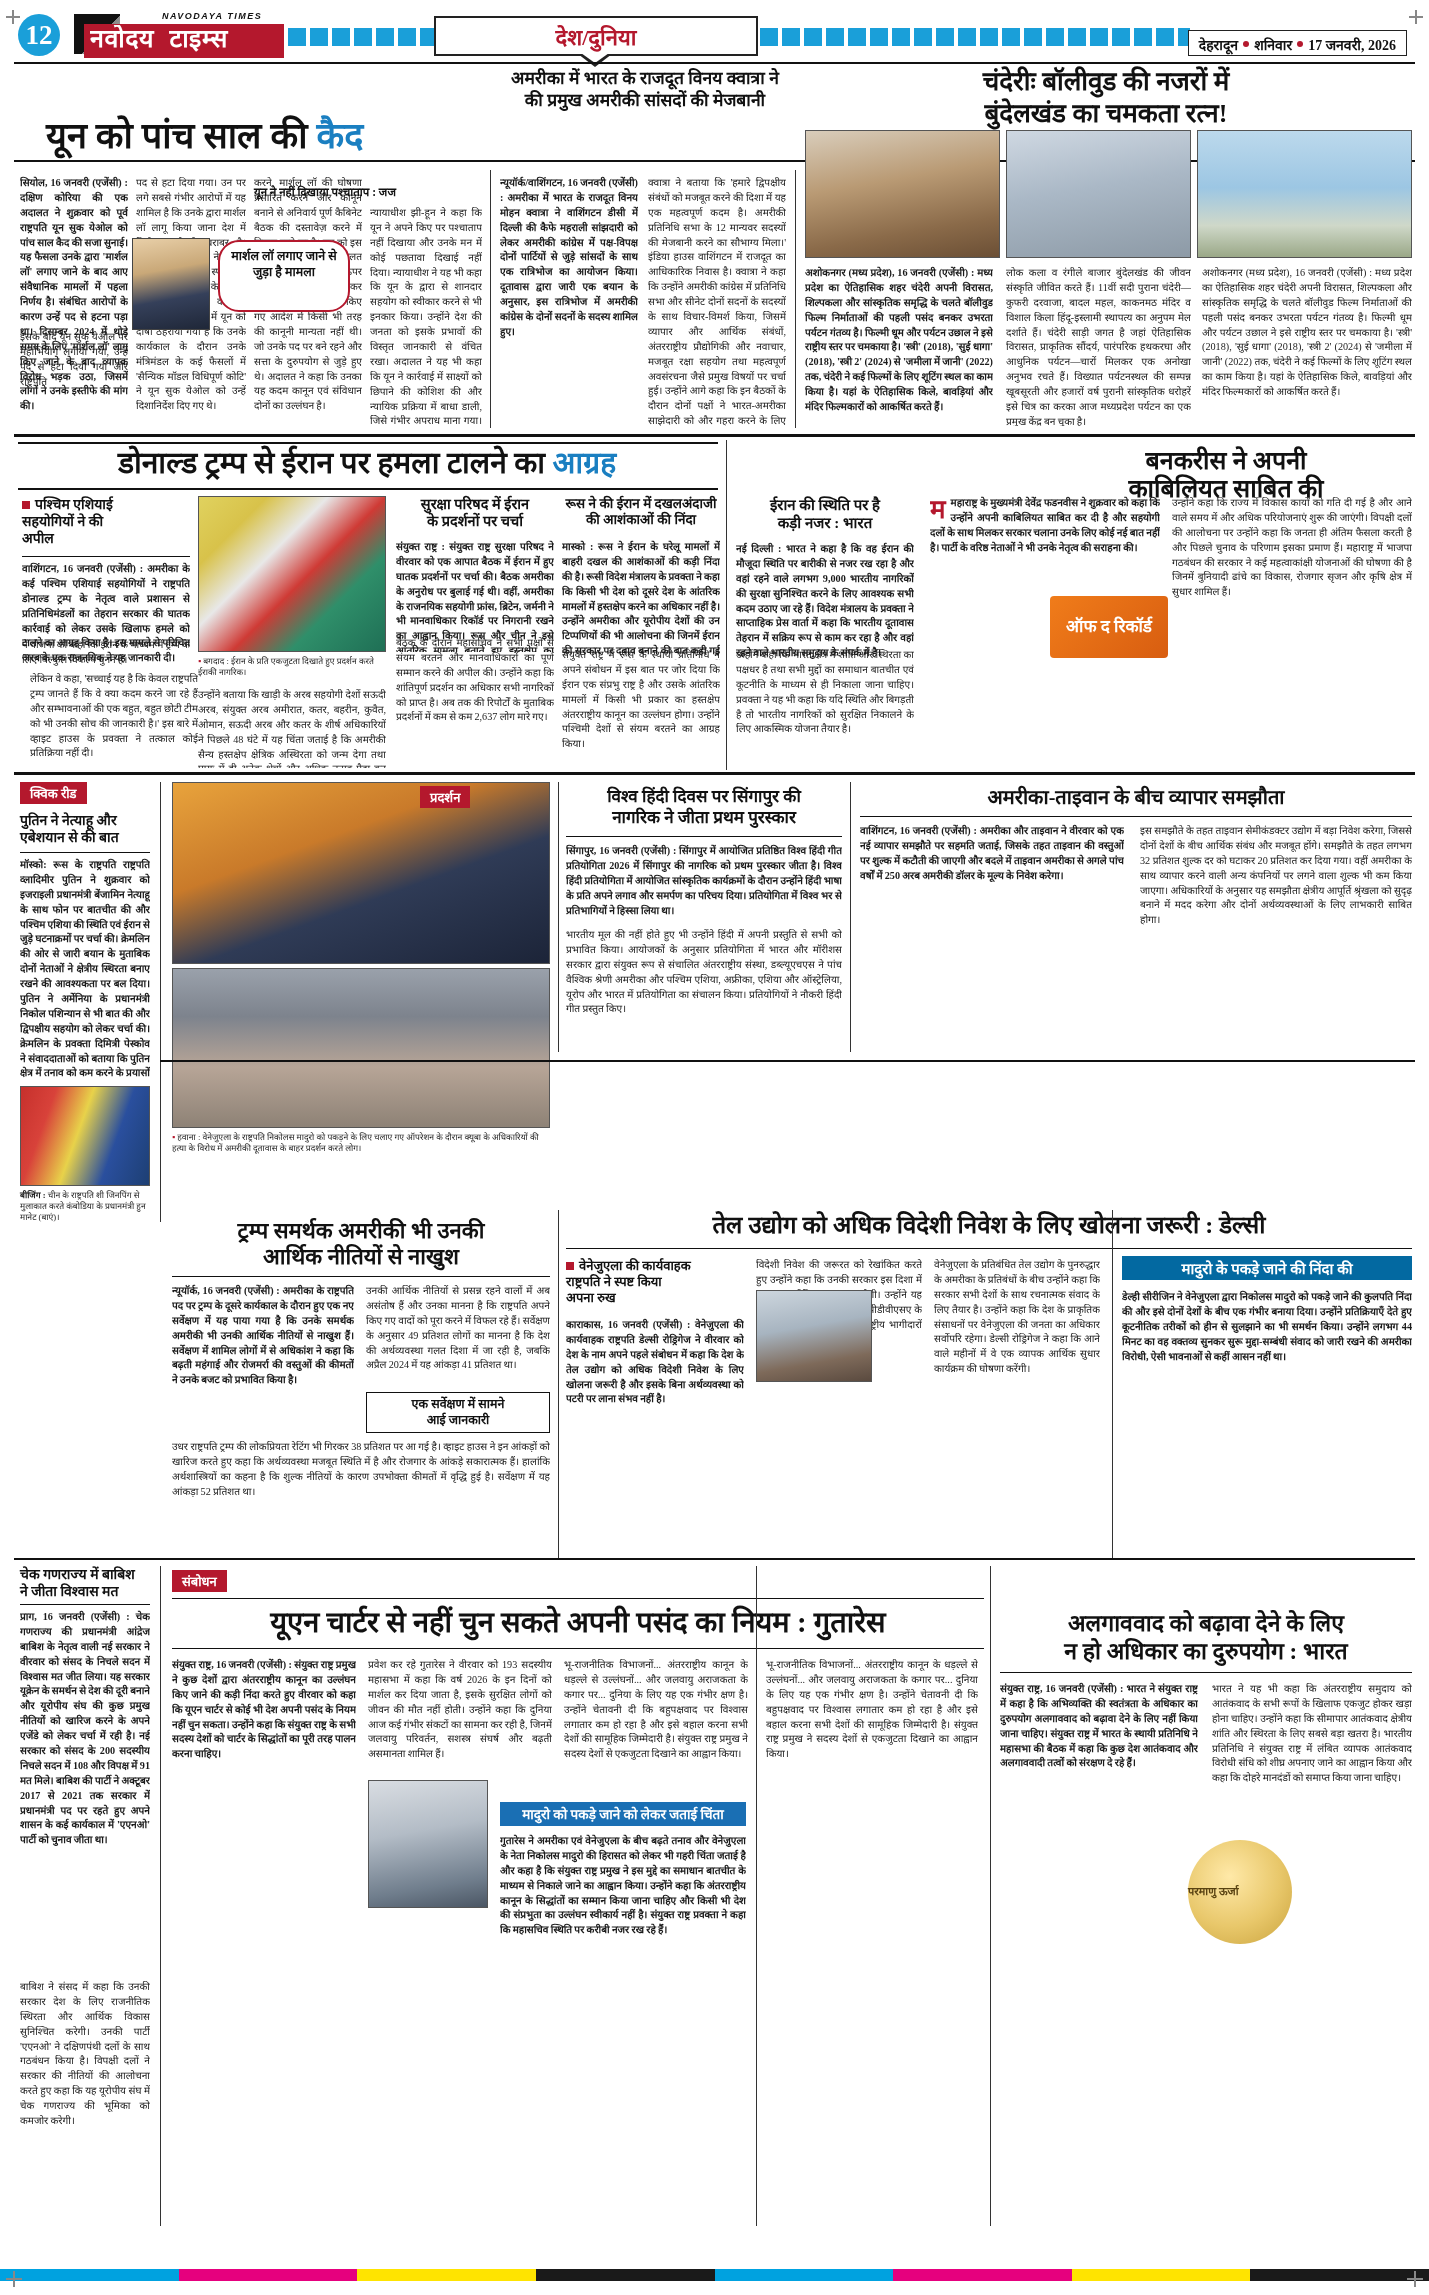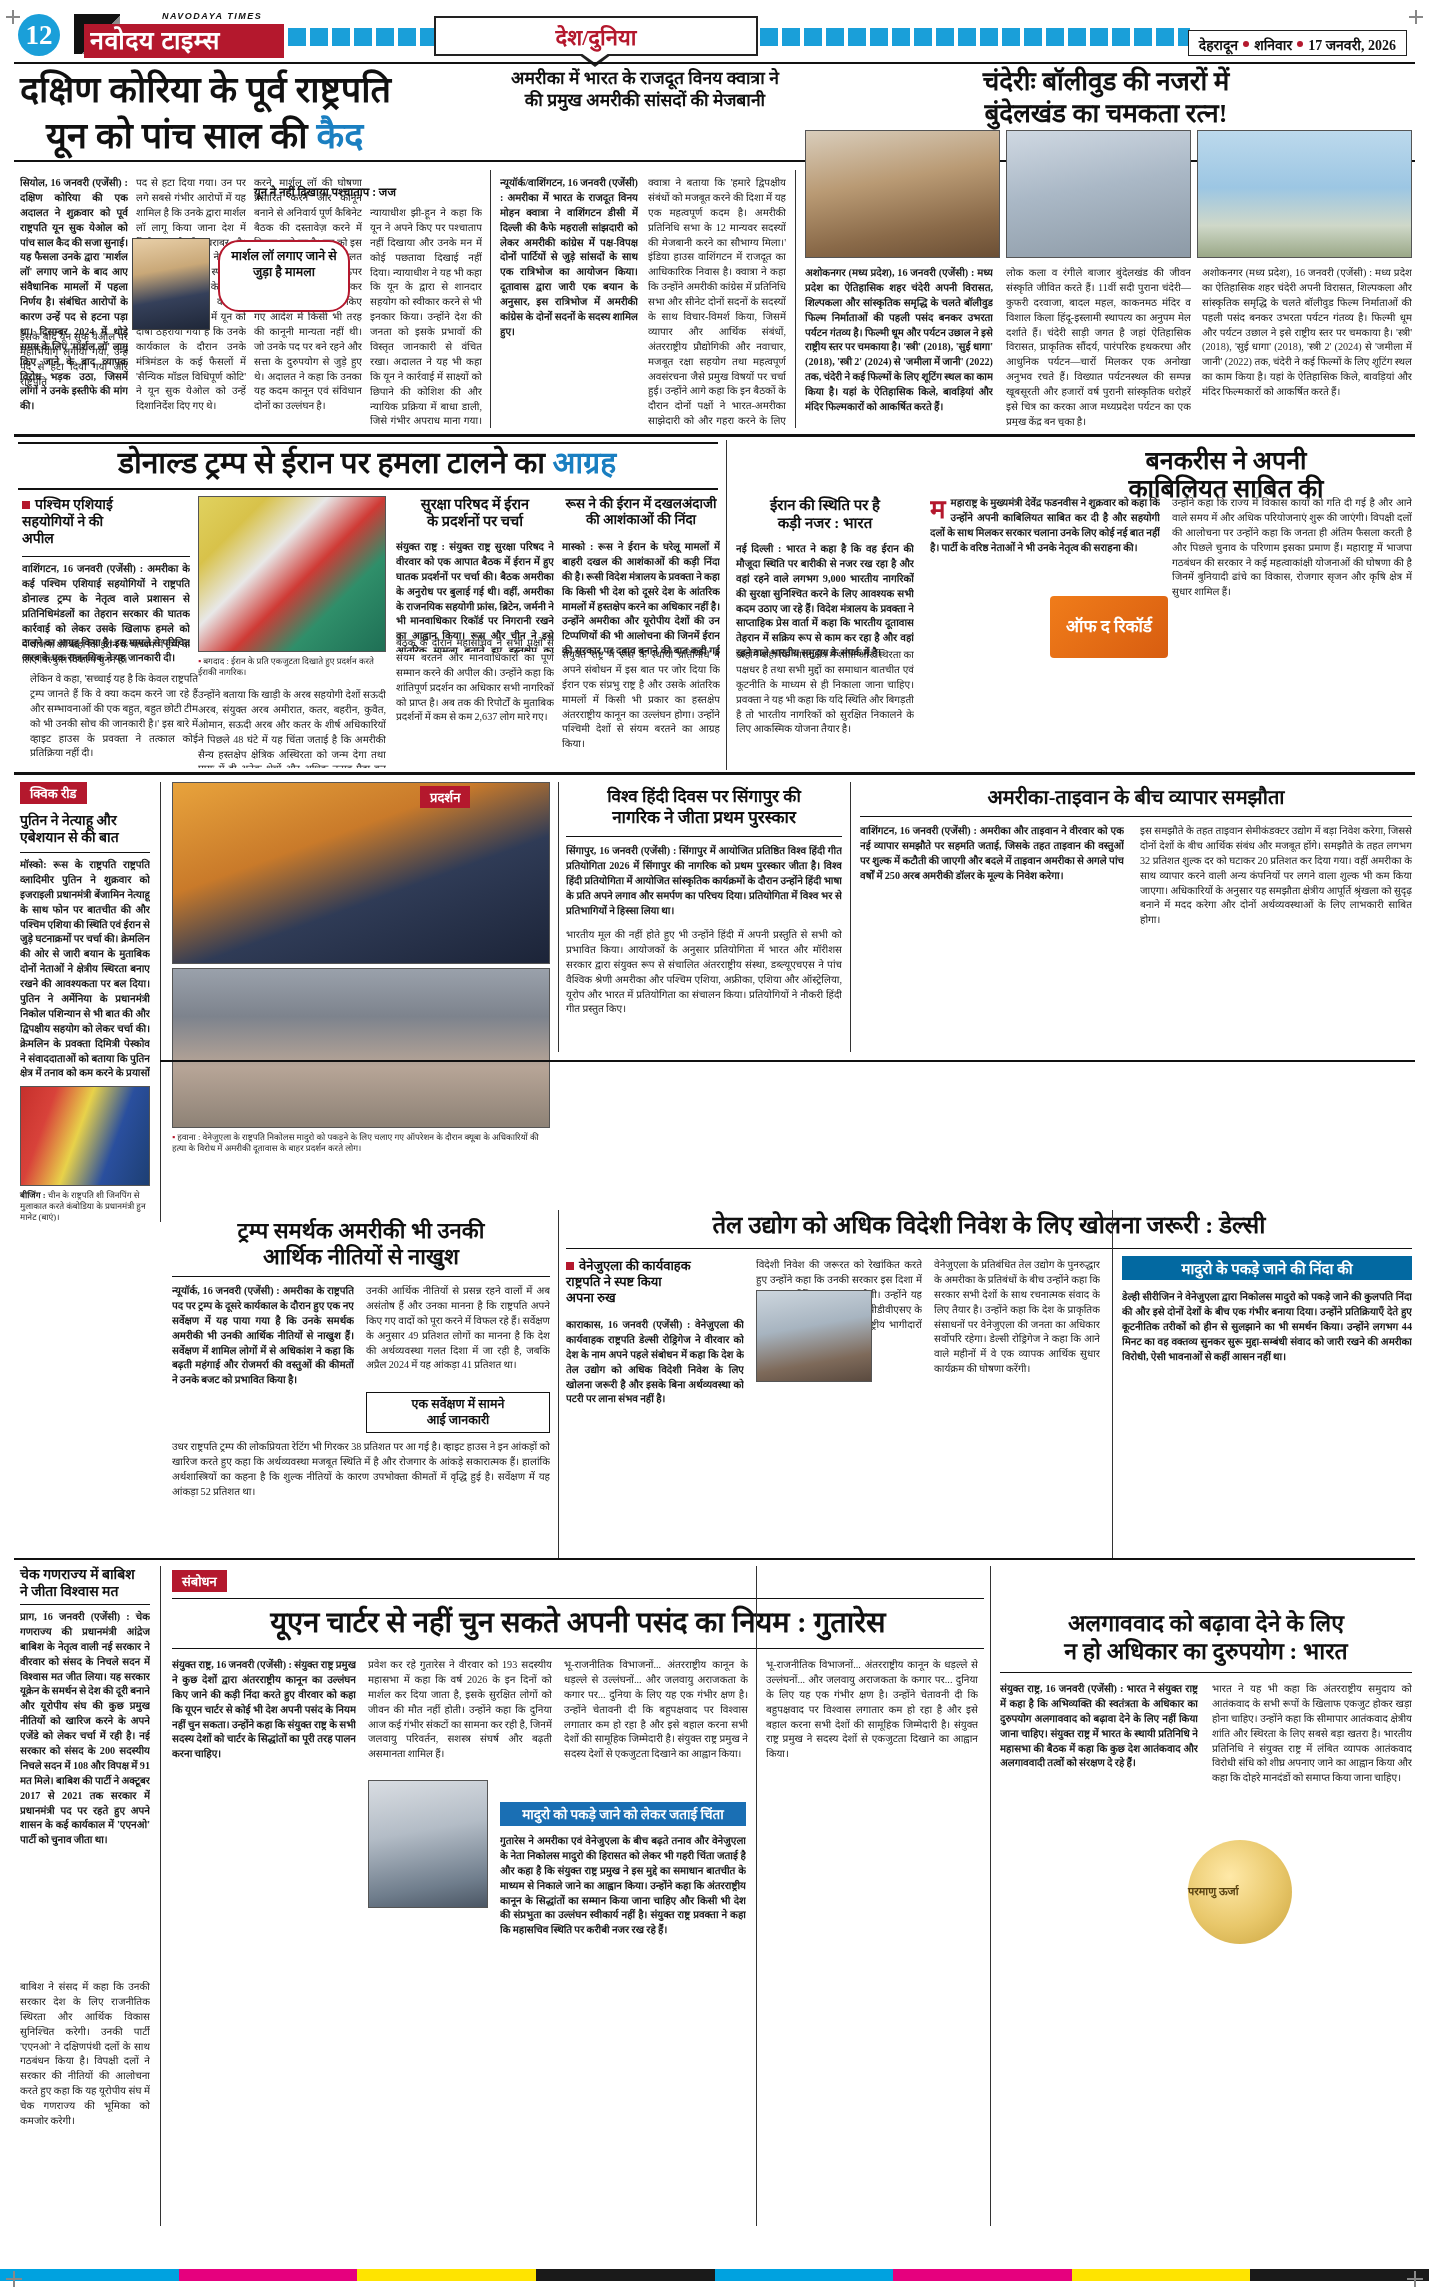--- a/index.html
+++ b/index.html
@@ -23,21 +23,21 @@
     border-radius:50%; background:#1a9fd9; color:#fff;
     font-size:27px; font-weight:bold; line-height:42px; text-align:center;
     font-family:"Liberation Serif", serif;
   }
   .logo-wrap { position:absolute; left:66px; top:12px; width:220px; height:46px; }
   .logo-shadow { position:absolute; left:8px; top:2px; width:46px; height:40px;
      background:linear-gradient(135deg,#111 0%,#111 55%,#888 55%,#bbb 100%); }
   .logo-box { position:absolute; left:18px; top:12px; width:200px; height:34px; background:#b4182d; }
   .logo-hi { position:absolute; left:24px; top:13px; width:192px; height:32px;
      color:#fff; font-size:25px; font-weight:bold; letter-spacing:.5px;
-     font-family:Liberation Sans, sans-serif; line-height:31px; white-space:nowrap; overflow:hidden;}
+     font-family:Liberation Mono, monospace; line-height:31px; white-space:nowrap; overflow:hidden;}
   .logo-en { position:absolute; left:96px; top:-1px; font-size:9px; font-weight:bold;
      font-style:italic; letter-spacing:1.5px; color:#111; font-family:"Liberation Sans",sans-serif;}
 
   .dashbar { position:absolute; top:28px; height:18px;
      background: repeating-linear-gradient(to right,#1a9fd9 0 18px, #ffffff 18px 22px); }
 
   .section-tab {
     position:absolute; left:434px; top:16px; width:324px; height:40px;
     background:#fff; border:2px solid #222;
   }
@@ -140,21 +140,20 @@
   <div class="datebox">
     <span>देहरादून</span>
     <span class="dot"></span>
     <span>शनिवार</span>
     <span class="dot"></span>
     <span>17 जनवरी, 2026</span>
   </div>
 
   <div class="hr-thick" style="left:14px;top:62px;width:1401px;height:2px;"></div>
 
-  <div class="hl" style="position:absolute;left:20px;top:70px;width:470px;font-size:36px;">दक्षिण कोरिया के पूर्व राष्ट्रपति</div>
   <div class="hl" style="position:absolute;left:46px;top:116px;width:450px;font-size:36px;">
     <span>यून को पांच साल की </span><span style="color:#1a7fc1;">कैद</span>
   </div>
 
   <div class="hl" style="position:absolute;left:500px;top:68px;width:290px;font-size:17.5px;text-align:center;line-height:1.25;">अमरीका में भारत के राजदूत विनय क्वात्रा ने की प्रमुख अमरीकी सांसदों की मेजबानी</div>
 
   <div class="hl" style="position:absolute;left:800px;top:66px;width:612px;font-size:26px;text-align:center;line-height:1.2;">चंदेरीः बॉलीवुड की नजरों में</div>
   <div class="hl" style="position:absolute;left:800px;top:98px;width:612px;font-size:26px;text-align:center;line-height:1.2;">बुंदेलखंड का चमकता रत्न!</div>
 
   <div class="hr-thin" style="left:14px;top:160px;width:1401px;height:2px;background:#111;"></div>

